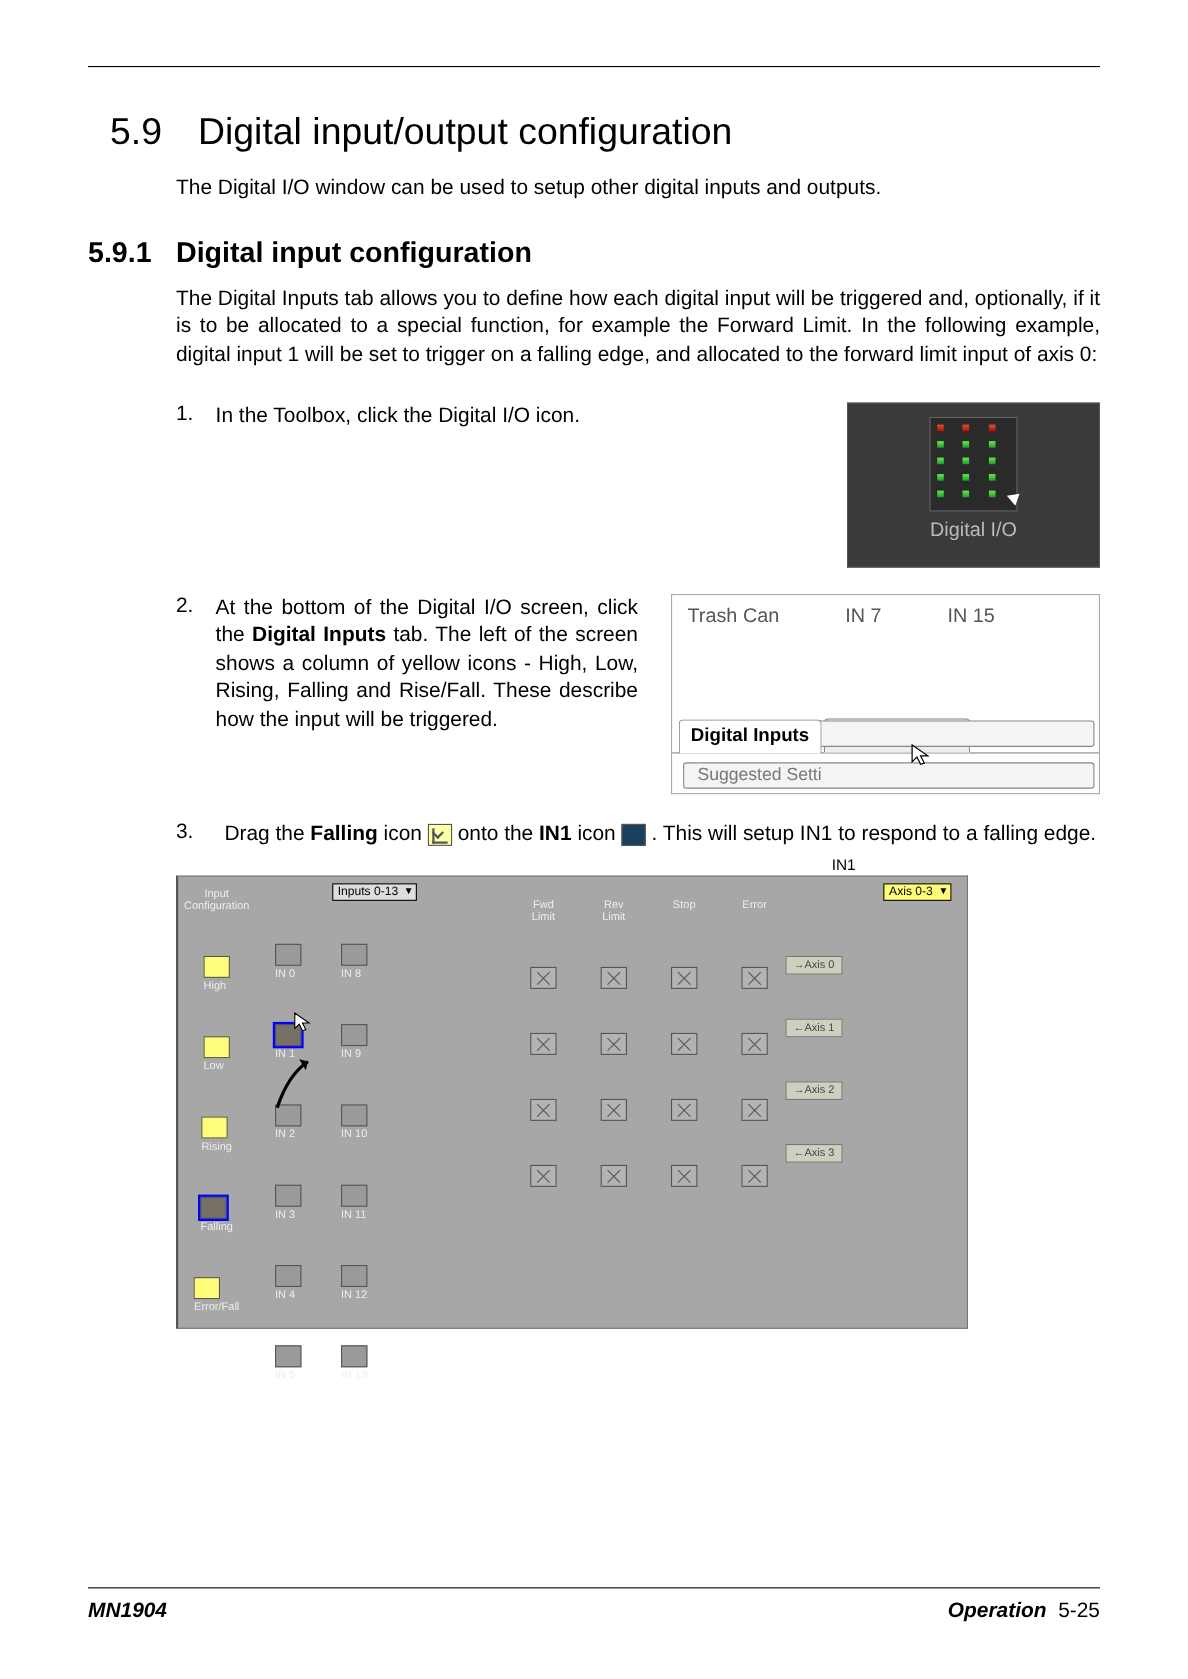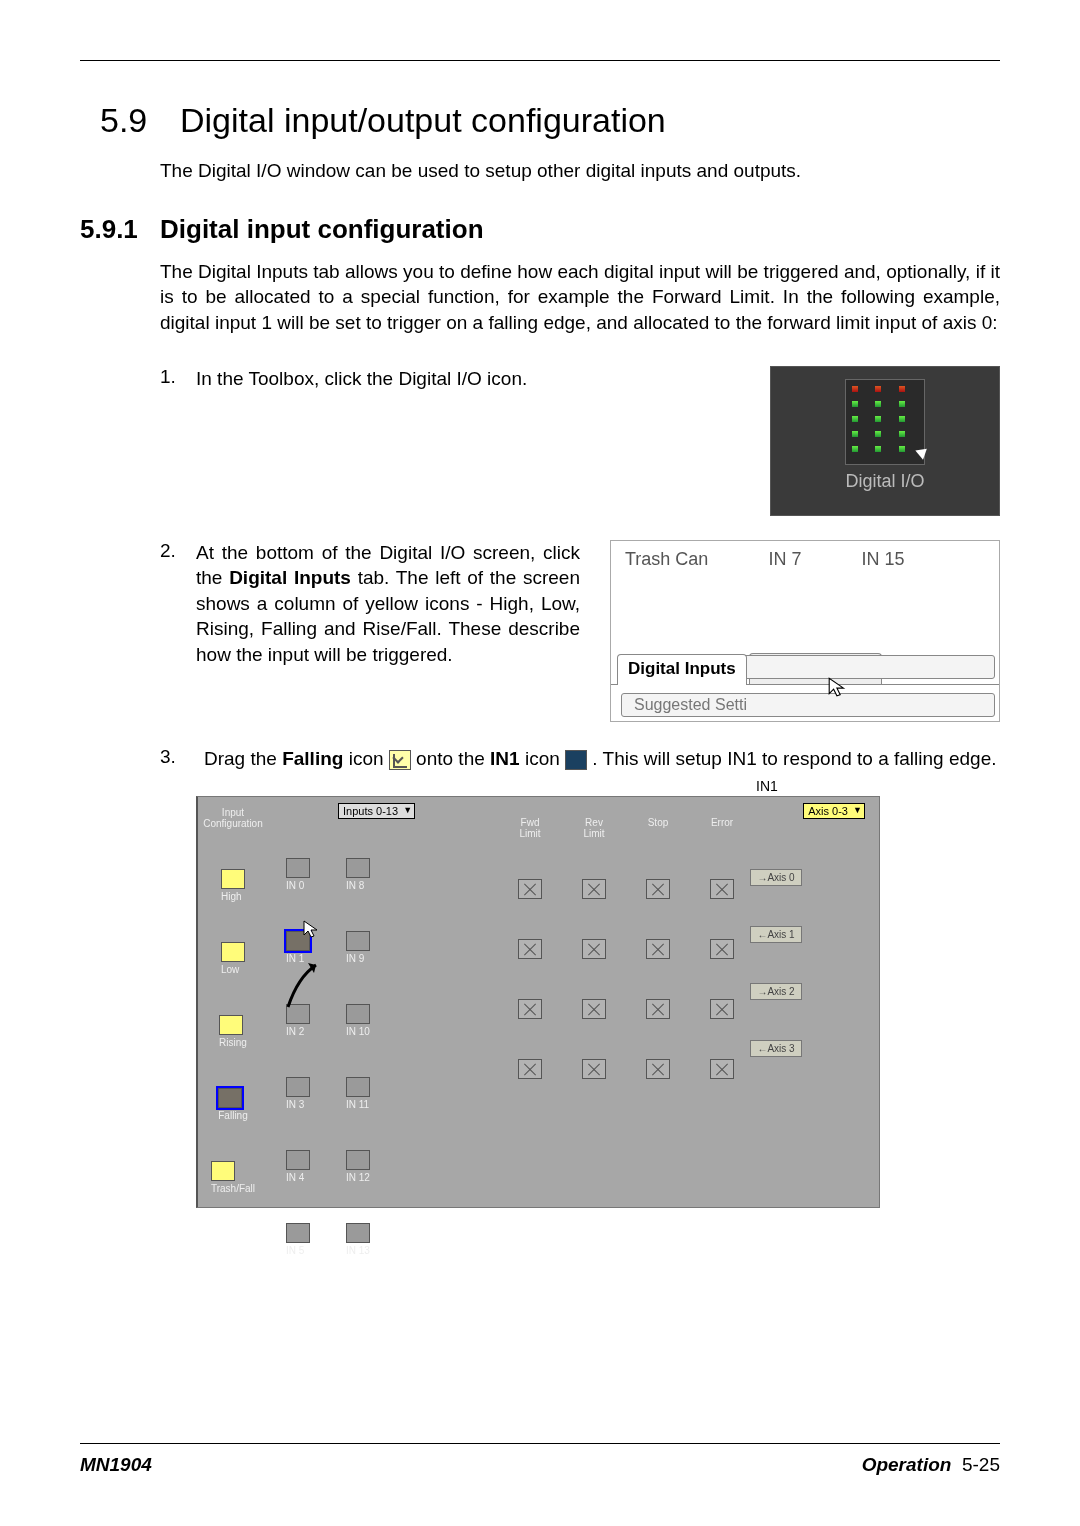--- a/index.html
+++ b/index.html
@@ -222,21 +222,21 @@
     background:#1a4060;
   }
   .in1-caption {
     text-align:center;
     font-size:14px;
     color:#000;
     margin-top:6px;
   }
   
   .big-mock {
-    margin-left:116px;
+    margin-left:80px;
     margin-right:120px;
     border:1px solid #777;
     border-left:2px solid #555;
     background:#a7a7a7;
     height:410px;
     position:relative;
     display:flex;
     font-size:11px;
     color:#ddd;
   }
@@ -412,21 +412,21 @@
         <div>
             <div class="cell yellow"></div>
             <div class="lbl" style="margin-top:2px">Rising</div>
           </div>
         <div>
             <div class="cell dark sel"></div>
             <div class="lbl" style="margin-top:2px">Falling</div>
           </div>
         <div>
             <div class="cell yellow"></div>
-            <div class="lbl" style="margin-top:2px">Trash/Fall</div>
+            <div class="lbl" style="margin-top:2px">Error/Fall</div>
           </div>
       </div>
     </div>
 
     <div class="col inputs">
       <div class="hdr">&nbsp;</div>
       <div style="display:flex;flex-direction:column;align-items:center;gap:40px">
         <div>
             <div class="cell dim"></div>
             <div class="lbl" style="margin-top:2px">IN 0</div>

